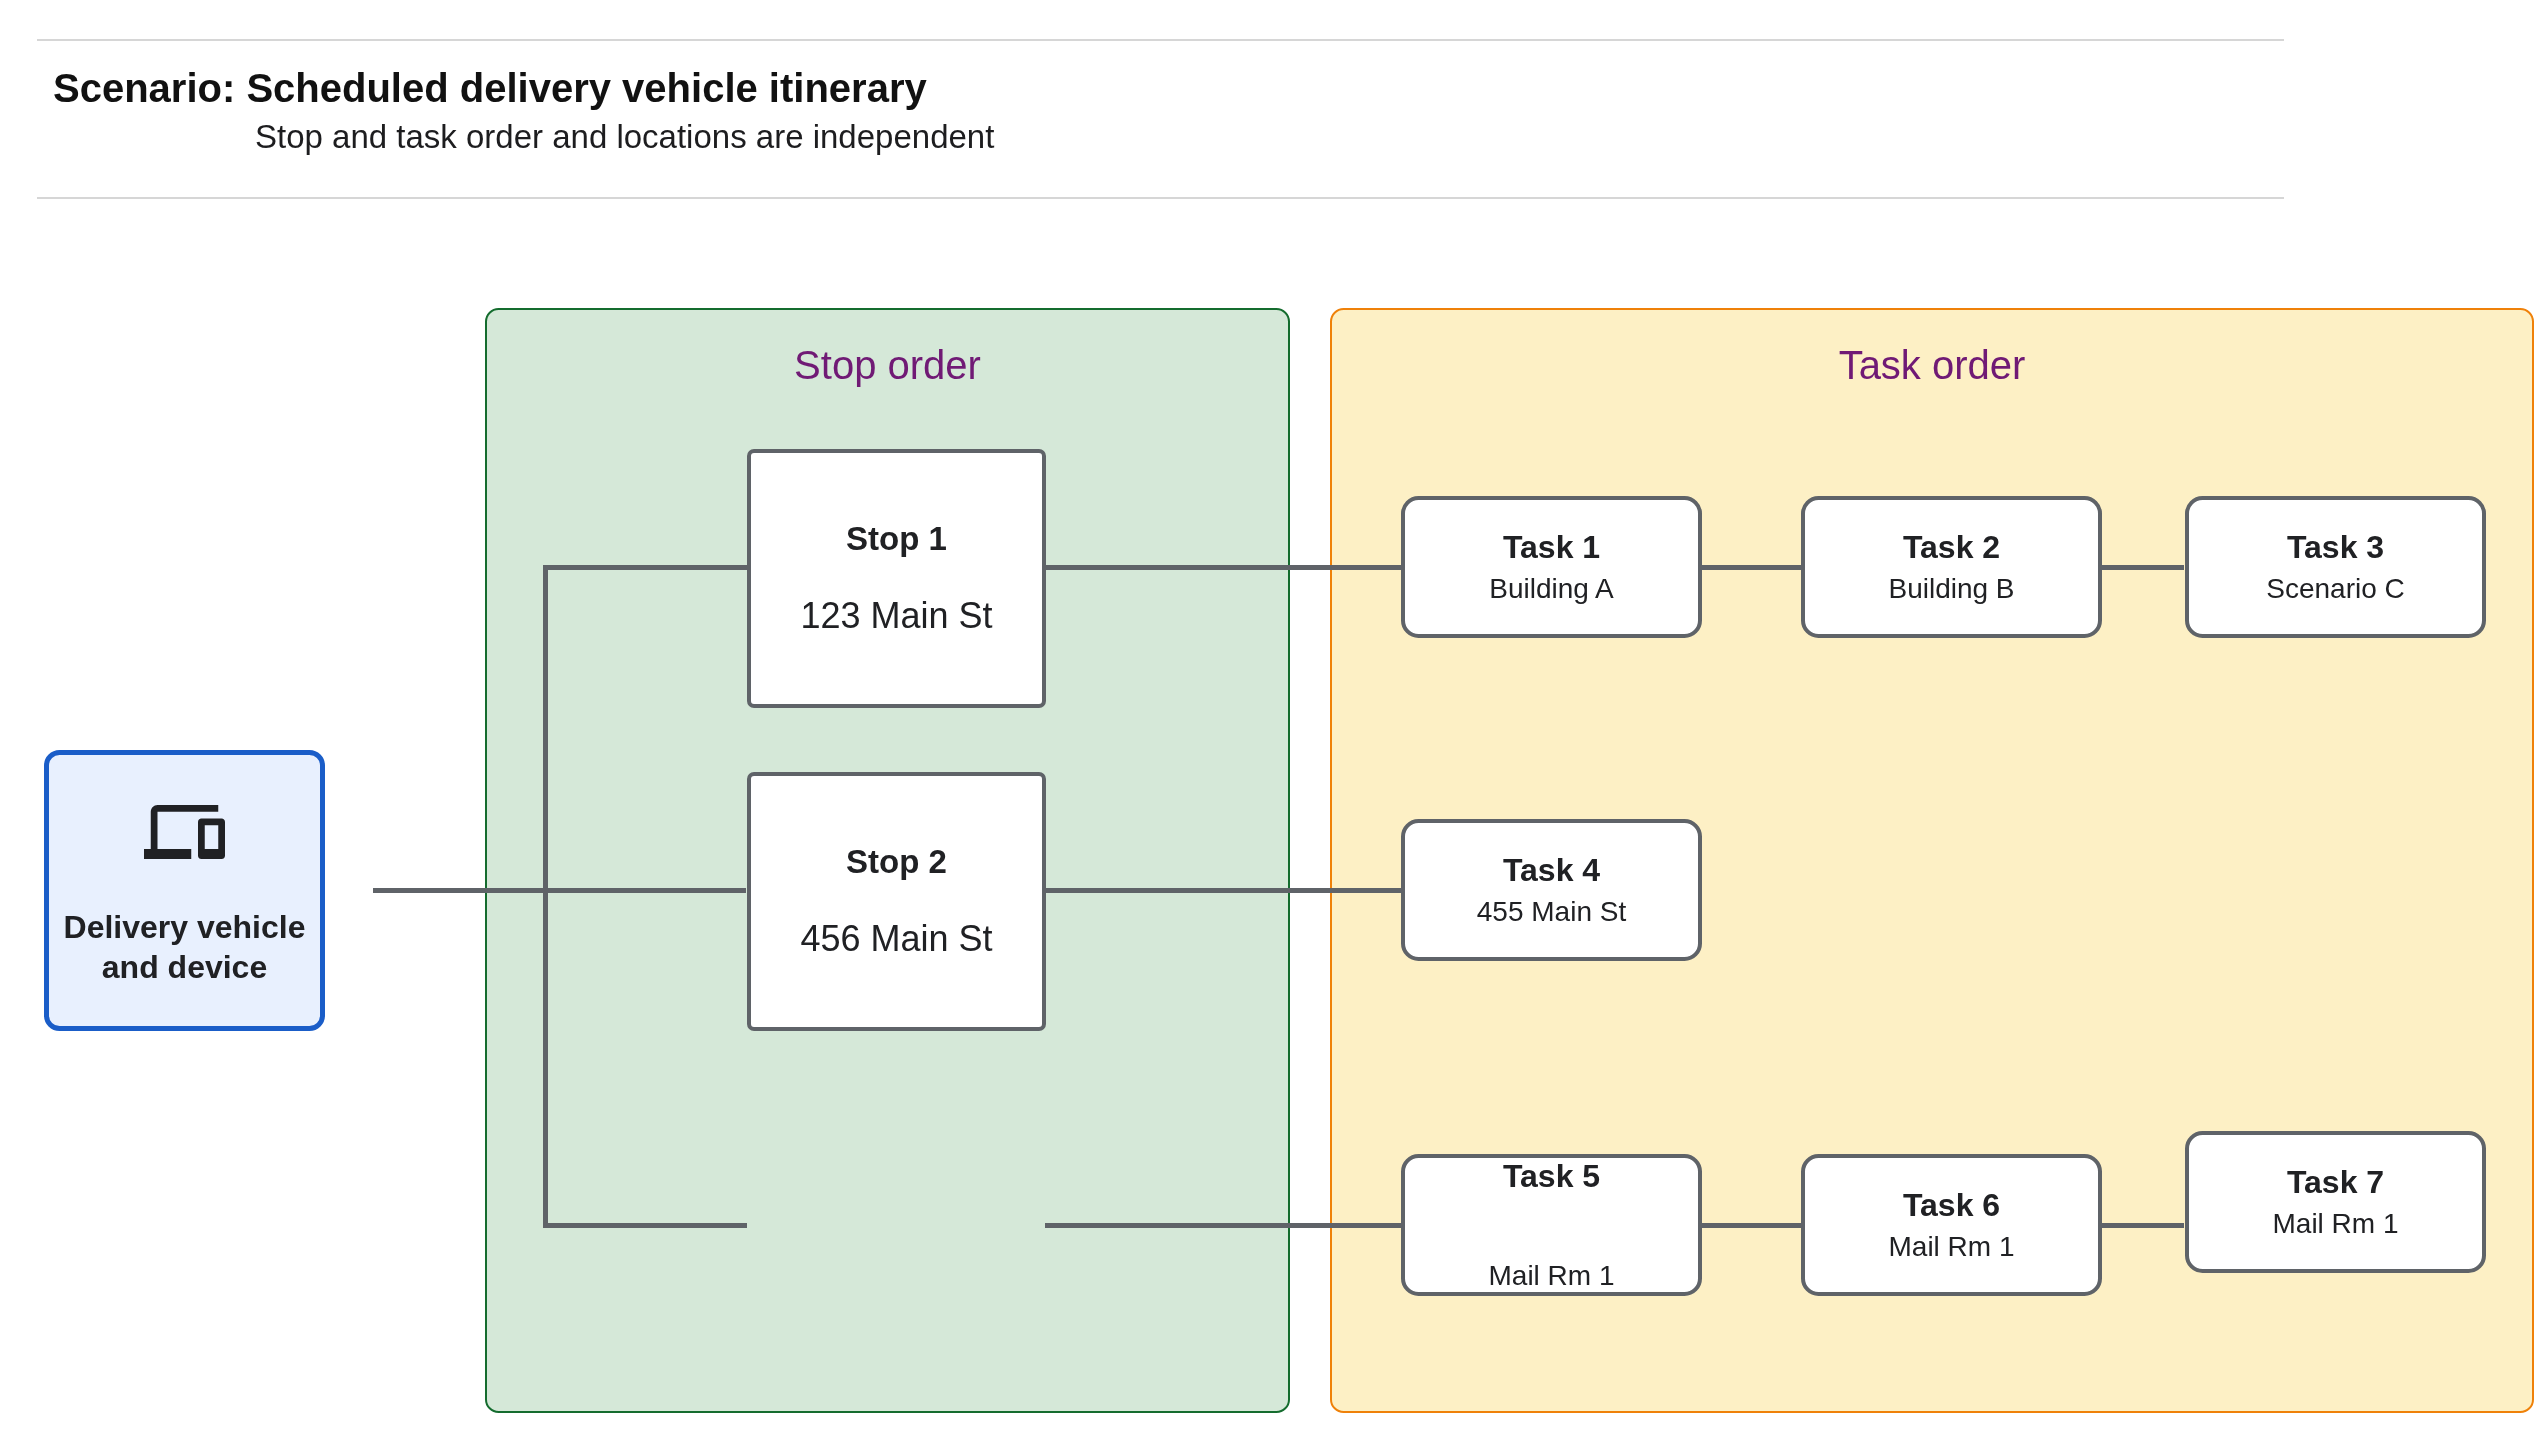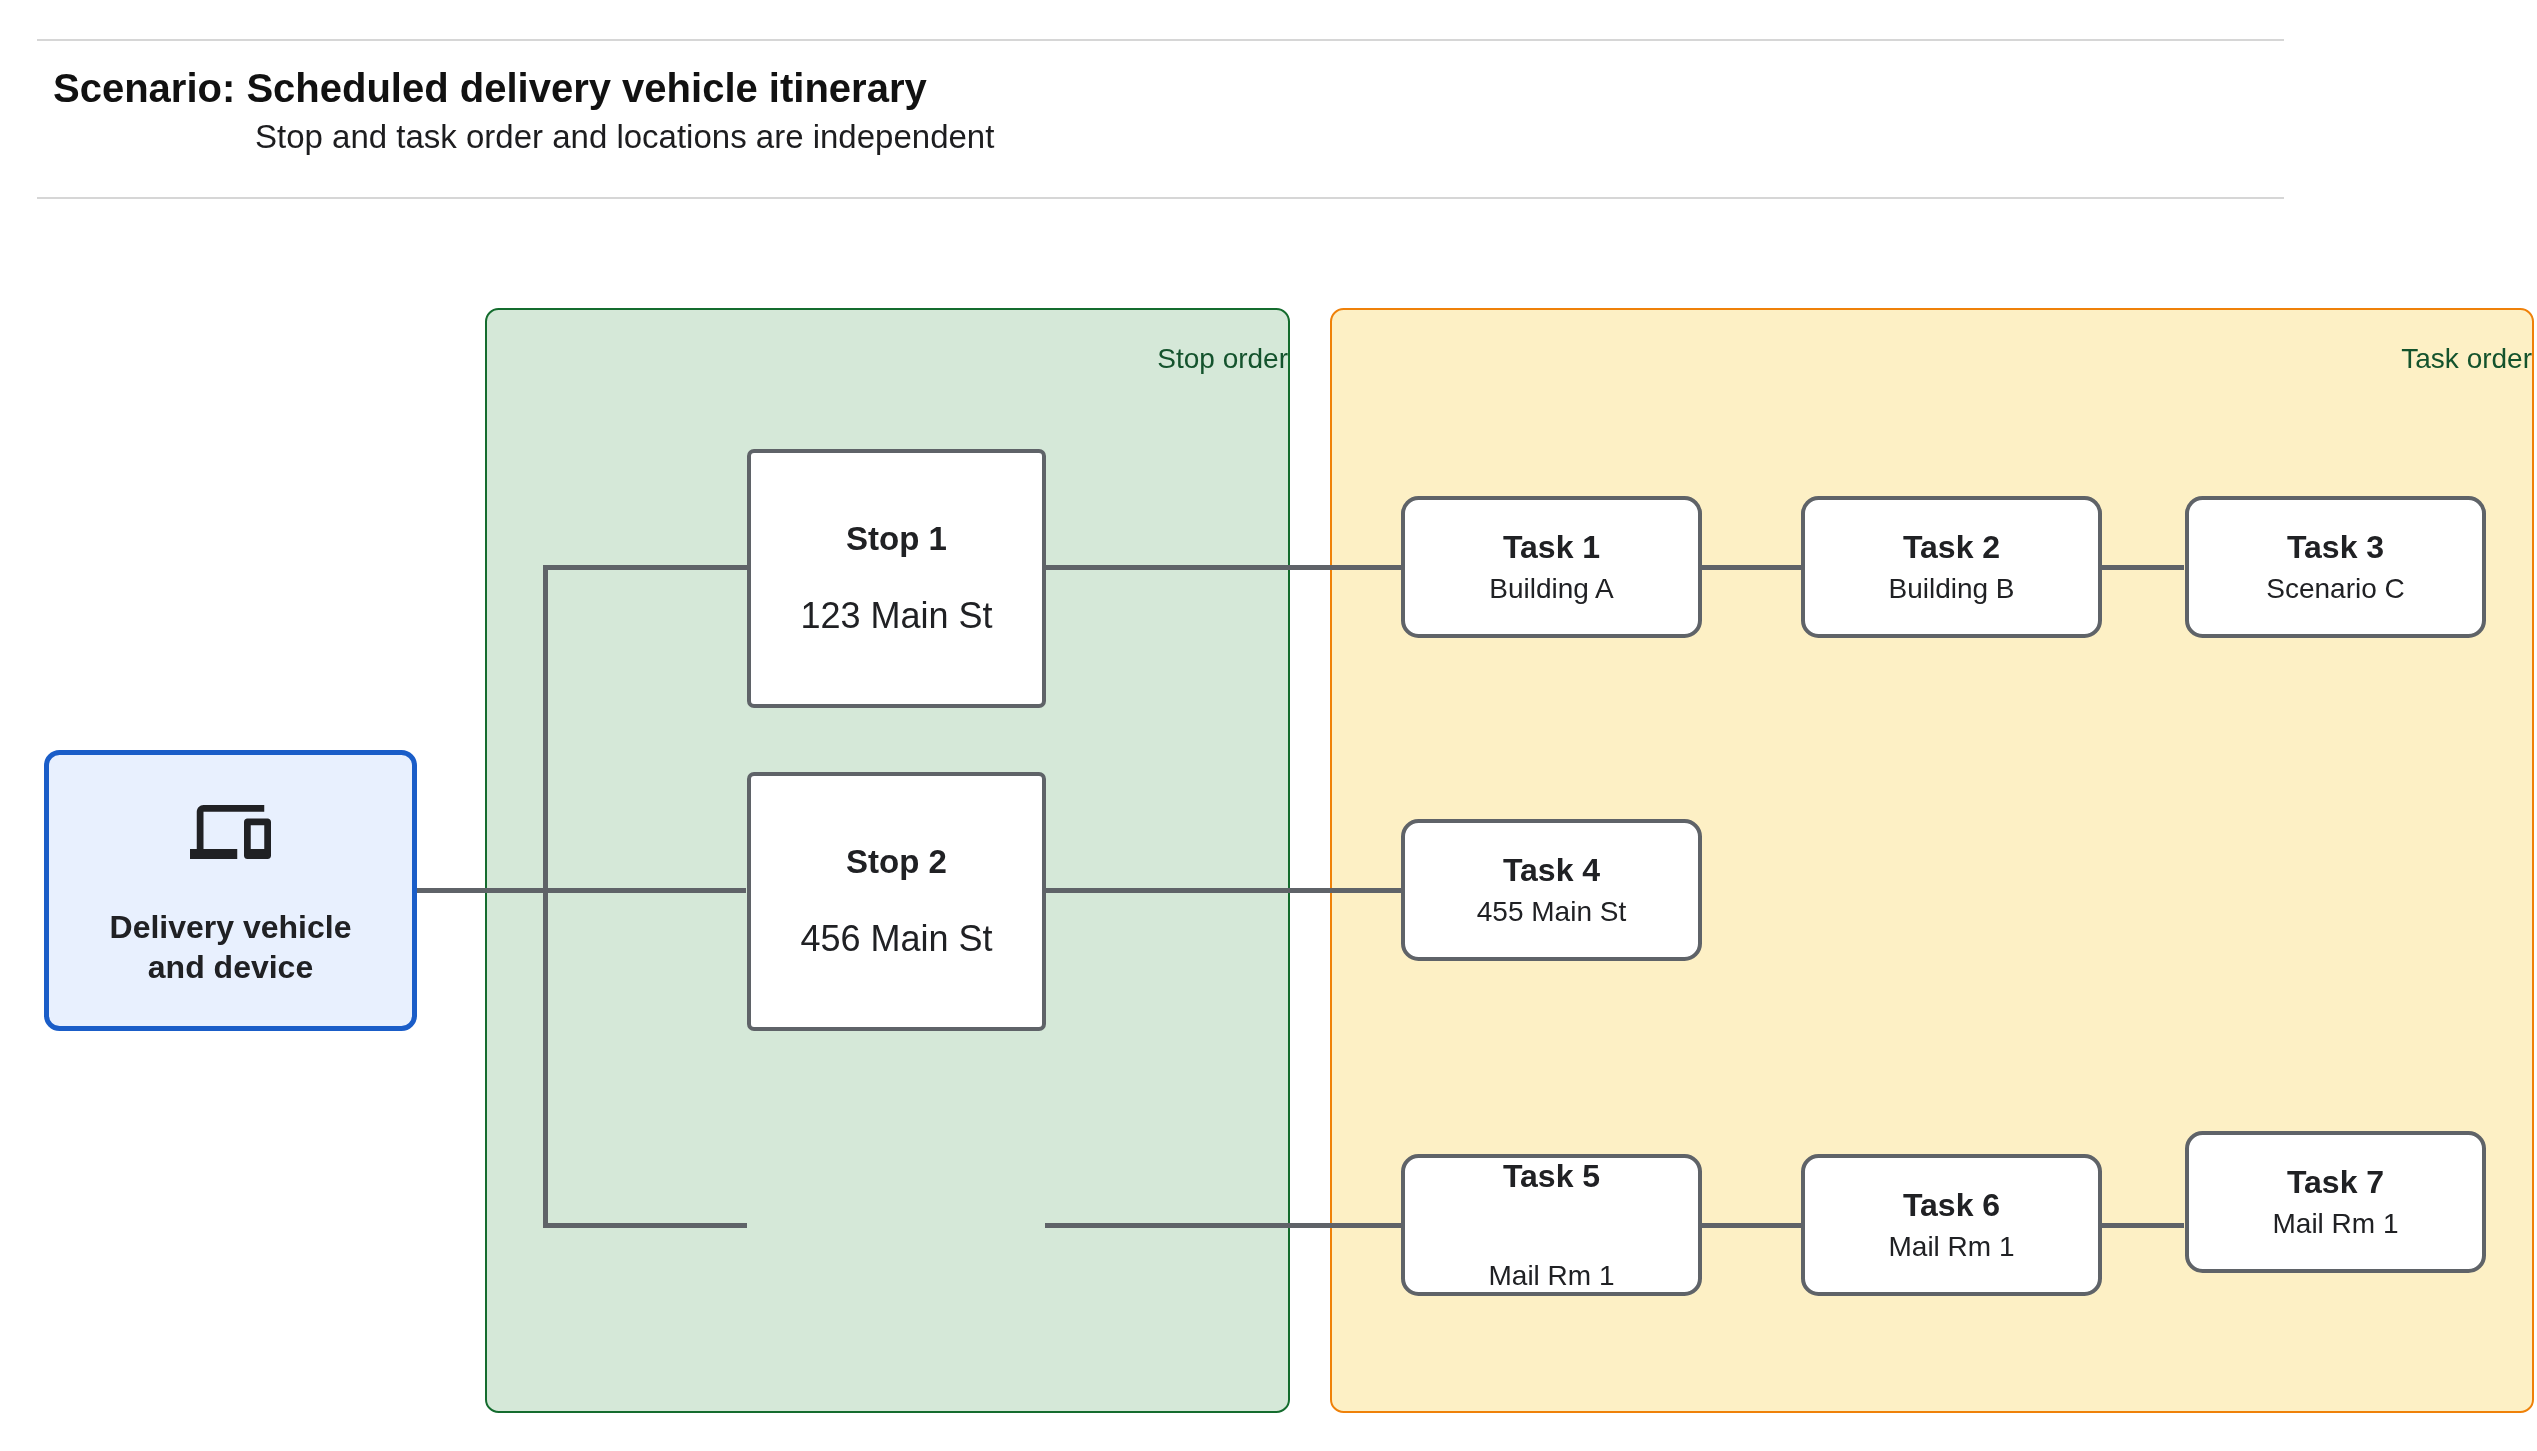--- a/index.html
+++ b/index.html
@@ -20,40 +20,40 @@
   .hdr-subtitle{
     position:absolute;left:255px;top:118px;
     font-size:33px;font-weight:normal;color:#1d1d1f;
     white-space:nowrap;
   }
   .panel{position:absolute;top:308px;height:1105px;border-radius:13.6px;box-sizing:border-box;}
   .panel-green{left:485px;width:805px;background:#d5e8d8;border:2.9px solid #146c2e;}
   .panel-yellow{left:1330px;width:1204px;background:#fdf0c5;border:2.9px solid #ef8109;}
   .panel-title{
     position:absolute;top:33px;left:0;width:100%;
-    text-align:right;font-size:28px;font-weight:400;color:#14532d;
+    text-align:center;font-size:40px;font-weight:400;color:#701a75;
   }
   .line{position:absolute;background:#5f6368;z-index:2;}
   .hline{height:4.8px;}
   .vline{width:4.8px;}
   .node{
     position:absolute;z-index:3;box-sizing:border-box;
     background:#ffffff;border:4.8px solid #5f6368;
     display:flex;flex-direction:column;align-items:center;justify-content:center;
     text-align:center;color:#202124;
   }
   .stop-node{left:747px;width:299px;height:259px;border-radius:7px;text-align:center;}
   .task-node{width:301px;height:142px;border-radius:17.5px;}
   .node-title{font-weight:bold;}
   .stop-node .node-title{font-size:33px;margin-bottom:9.7px;}
   .stop-node .node-subtitle{font-size:36px;margin-top:28px;}
   .task-node .node-title{font-size:32px;margin-bottom:7.8px;}
   .task-node .node-subtitle{font-size:28px;}
   .source-node{
-    position:absolute;left:44px;top:750px;width:373px;height:281px;z-index:3;
+    position:absolute;left:44px;top:750px;width:281px;height:281px;z-index:3;
     box-sizing:border-box;background:#e8f0fe;border:5.8px solid #1a5dc8;border-radius:15.5px;
     display:flex;flex-direction:column;align-items:center;
     text-align:center;color:#202124;
   }
   .source-node svg{margin-top:43px;}
   .source-label{
     margin-top:41px;font-size:32px;font-weight:bold;line-height:1.25;
     width:252px;
   }
 </style>

